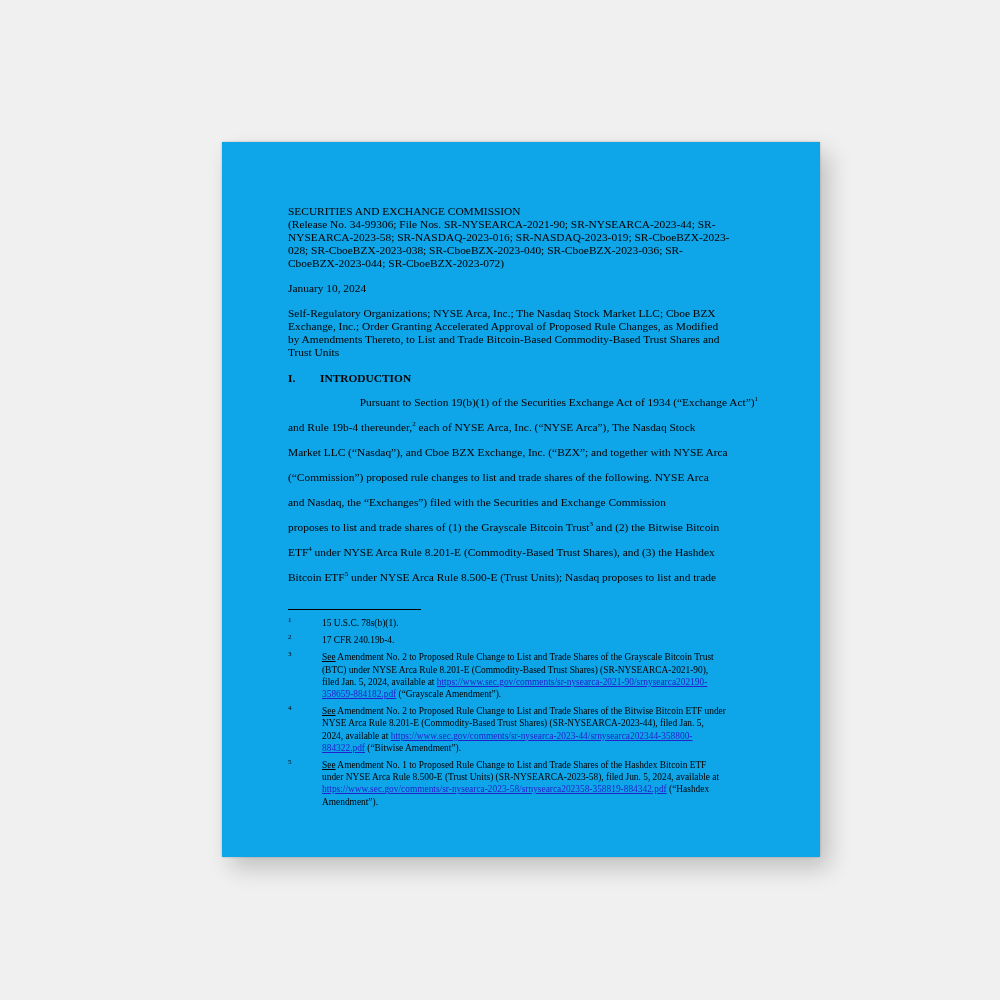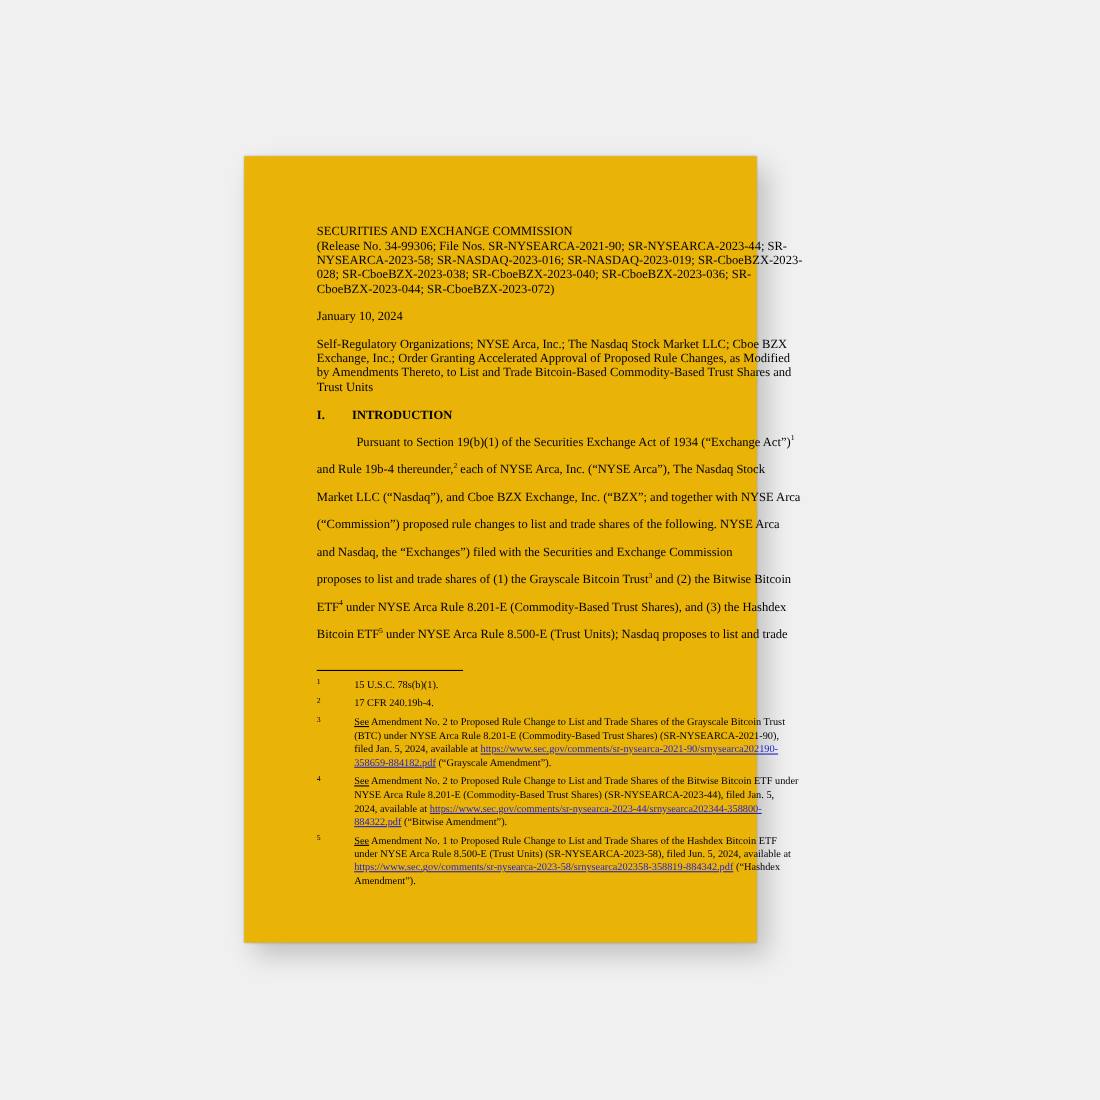--- a/index.html
+++ b/index.html
@@ -7,37 +7,37 @@
   body {
     background:#f0f0f0;
     font-family:"Liberation Serif","DejaVu Serif",serif;
     color:#000;
     position:relative;
     overflow:hidden;
   }
   .page {
     position:absolute;
     left:222px; top:142px;
-    width:466px; height:715px;
-    background:#eab308;
+    width:598px; height:715px;
+    background:#0ea5e9;
     box-shadow: 0 0 2px rgba(0,0,0,0.22), 9px 11px 22px rgba(0,0,0,0.20);
   }
   .content {
     position:absolute;
     left:66px; top:63px; right:62px;
     font-size:11.4px;
   }
   .hline { line-height:13px; white-space:nowrap; }
   .date-line { margin-top:12px; line-height:13px; }
   .subject-block { margin-top:12px; }
   .section-heading { margin-top:13px; line-height:13px; font-weight:bold; }
   .sec-num { display:inline-block; width:32px; }
   .body-block { margin-top:5px; }
   .bline { line-height:25px; white-space:nowrap; }
-  .bline:first-child { text-indent:36px; }
+  .bline:first-child { text-indent:36px;text-align:right; }
   sup { font-size:7px; vertical-align:super; line-height:0; }
   .fn-sep {
     margin-top:19px;
     width:133px; height:0;
     border-top:1px solid #000;
   }
   .footnotes { margin-top:7px; font-size:9.4px; }
   .footnote { position:relative; padding-left:34px; margin-bottom:5px; }
   .fn-num { position:absolute; left:0; top:-1px; font-size:7px; }
   .fn-line { line-height:12.2px; white-space:nowrap; }

